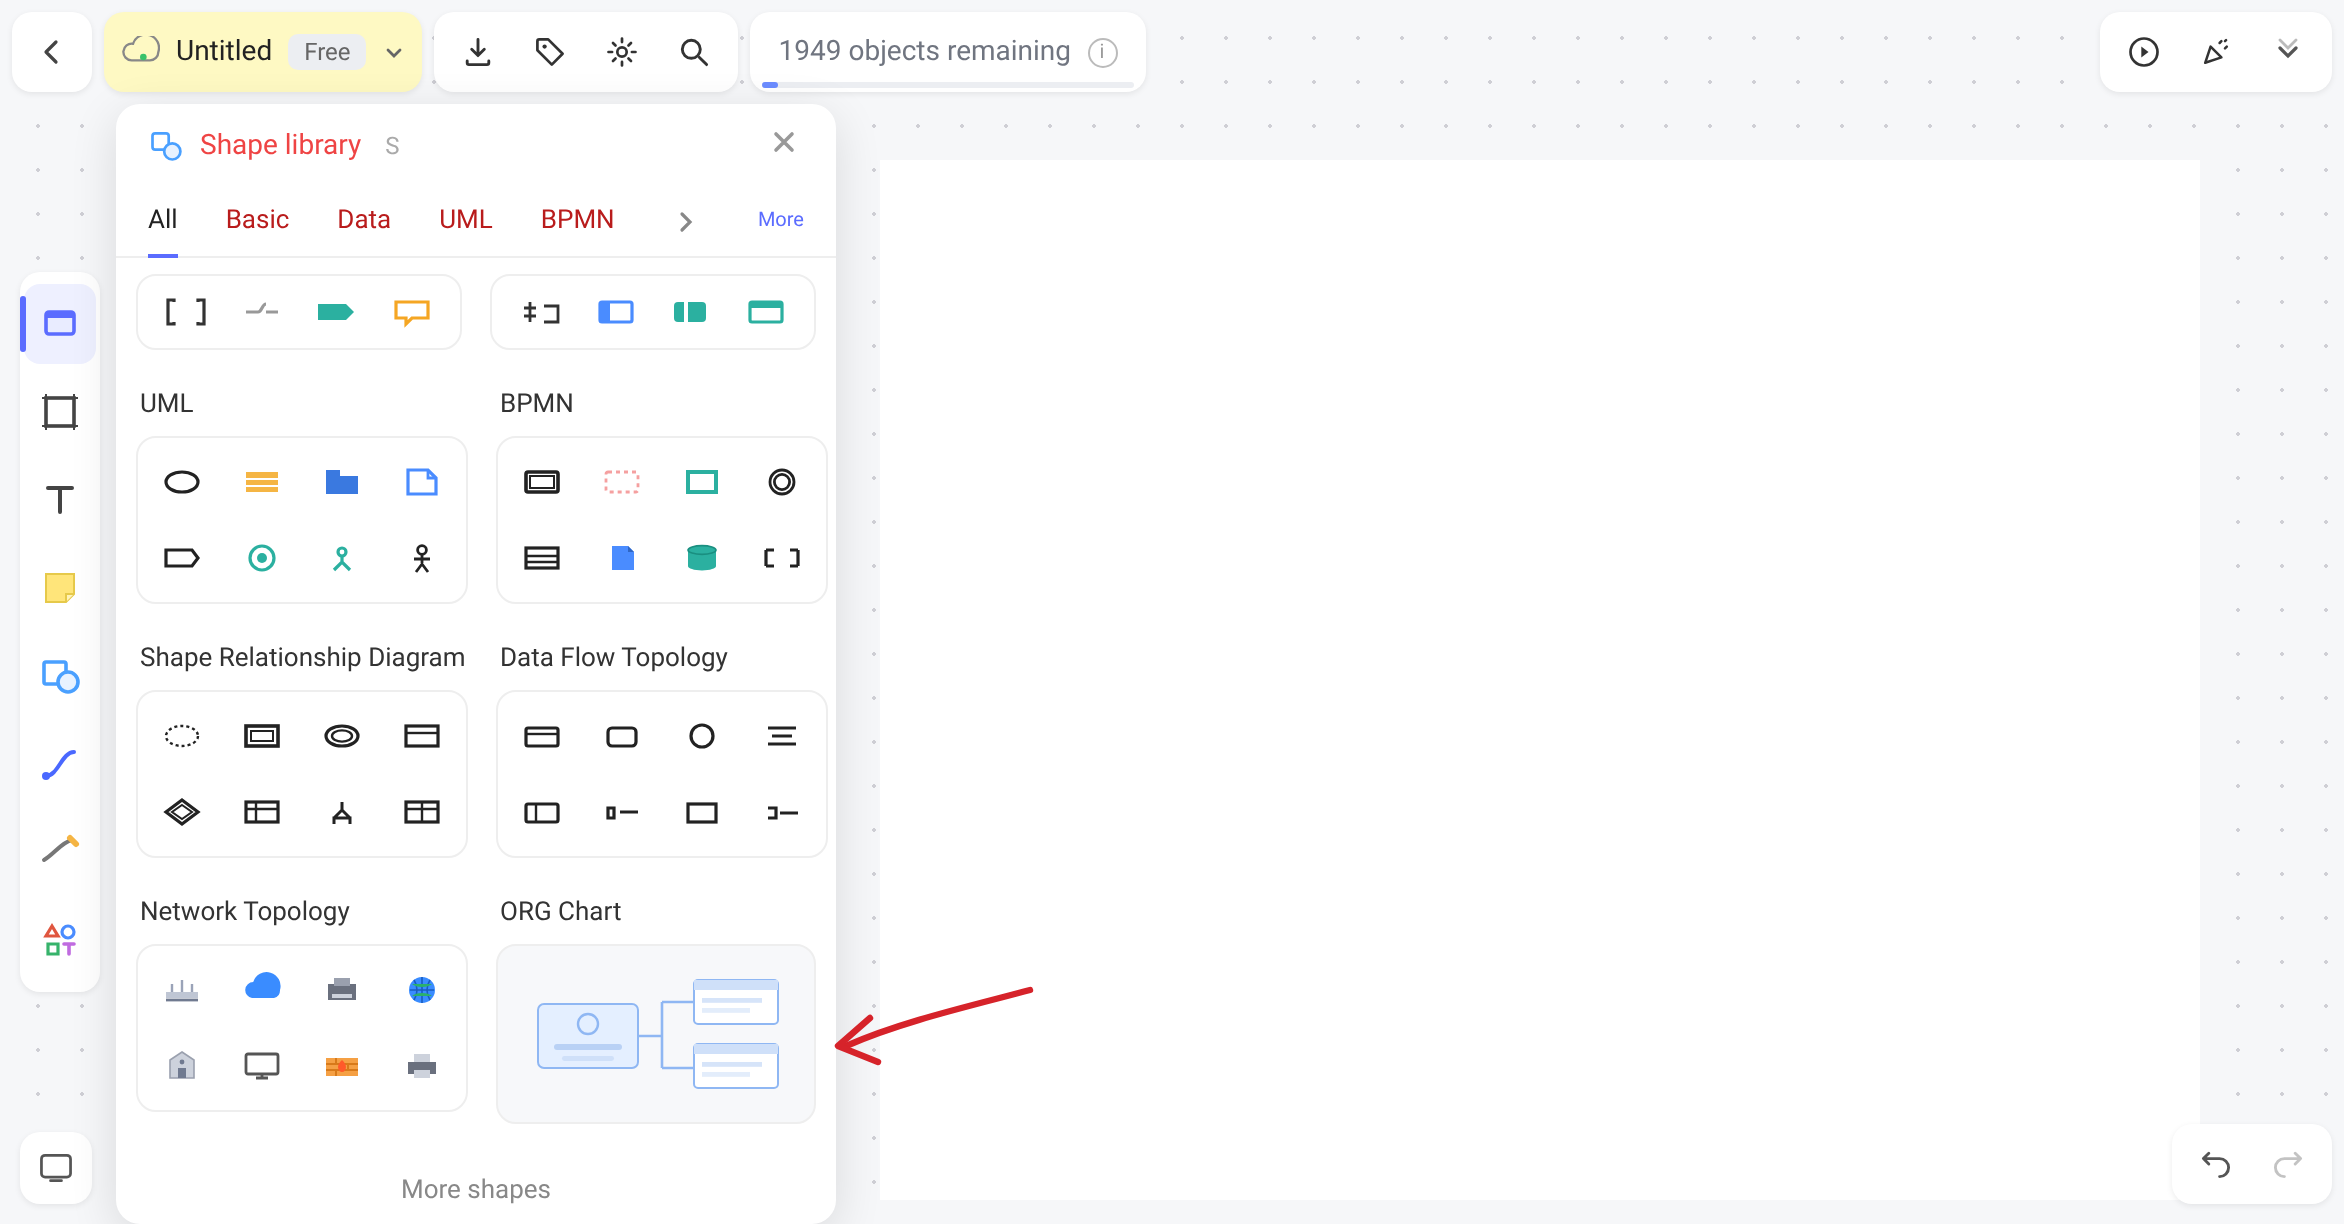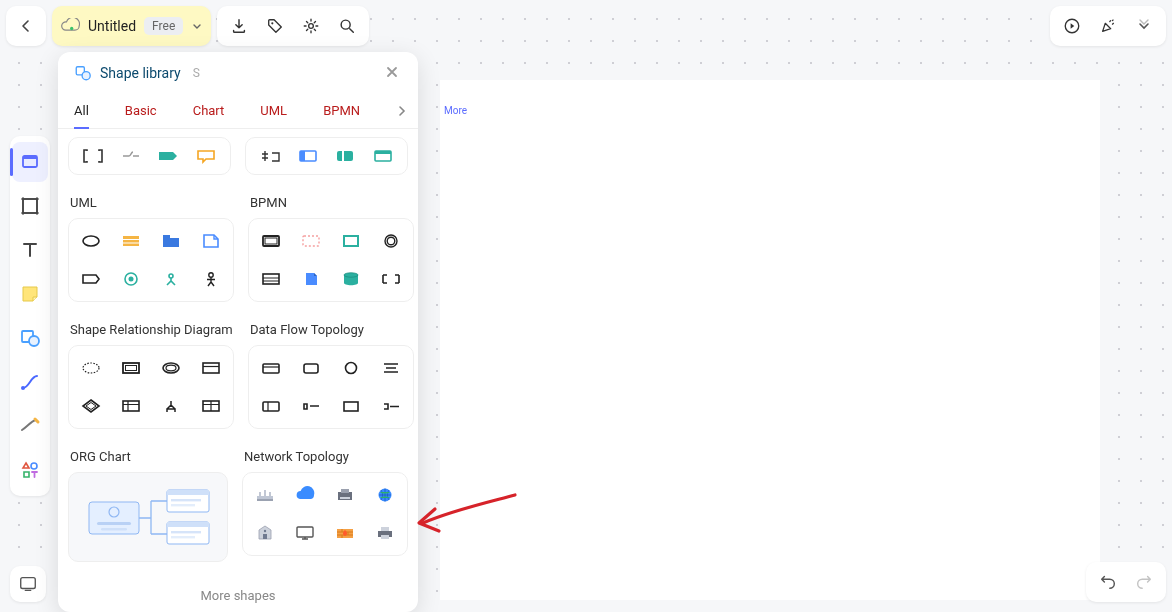--- a/index.html
+++ b/index.html
@@ -46,26 +46,26 @@
   
   .left-tools { position:absolute; top:136px; left:10px; width:40px; background:#fff; border-radius:10px; box-shadow:0 1px 3px rgba(0,0,0,.08); display:flex; flex-direction:column; align-items:center; padding:6px 0; gap:4px; z-index:3; }
   .tool { width:36px; height:40px; border-radius:8px; display:flex; align-items:center; justify-content:center; cursor:pointer; position: relative; }
   .tool.active { background:#eef0ff; }
   .tool.active::after { content:""; position:absolute; left:-2px; top:6px; width:3px; height:28px; background:#5b6cff; border-radius:2px; }
   .tool svg { width:24px; height:24px; }
 
   
   .panel { position:absolute; top:52px; left:58px; width:360px; height:560px; background:#fff; border-radius:12px; box-shadow:0 6px 24px rgba(0,0,0,.12); z-index:4; display:flex; flex-direction:column; }
   .panel-head { display:flex; align-items:center; padding:10px 16px; gap:8px; }
-  .panel-title { font-size:14px; color:#0c4a6e; flex:none; }
+  .panel-title { font-size:14px; color:#ef4444; flex:none; }
   .shortcut { font-size:12px; color:#aaa; margin-left:4px; }
   .panel-head .spacer { flex:1; }
   .close-x { width:20px; cursor:pointer; color:#999; font-size:18px; text-align:center; }
 
-  .tabs { display:flex; gap:36px; padding:0 16px; border-bottom:1px solid #eee; align-items:center; }
+  .tabs { display:flex; gap:24px; padding:0 16px; border-bottom:1px solid #eee; align-items:center; }
   .tab { font-size:13px; color:#b91c1c; padding:10px 0; cursor:pointer; position:relative; }
   .tab.active { color:#222; }
   .tab.active::after { content:""; position:absolute; left:0; right:0; bottom:-1px; height:2px; background:#5b6cff; }
   .tab-more { margin-left:auto; color:#5b6cff; font-size:10px; cursor:pointer; }
   .tab-scroll { width:24px; display:flex; align-items:center; justify-content:center; cursor:pointer; color:#888; }
 
   .panel-body { flex:1; overflow:auto; padding:8px 10px 0; }
 
   .grid-row { display:flex; gap:14px; margin-bottom:14px; }
   .grid-col { flex:1; }
@@ -127,20 +127,27 @@
           <path d="M10 2.5v2M10 15.5v2M17.5 10h-2M4.5 10h-2M15 5l-1.4 1.4M6.4 13.6L5 15M15 15l-1.4-1.4M6.4 6.4L5 5" stroke="#333" stroke-width="1.5" stroke-linecap="round"></path>
         </svg>
     </div>
     <div class="icon-btn">
       <svg width="18" height="18" viewBox="0 0 20 20">
           <circle cx="8.5" cy="8.5" r="5" stroke="#333" stroke-width="1.6" fill="none"></circle>
           <path d="M13 13l4 4" stroke="#333" stroke-width="1.6" stroke-linecap="round"></path>
         </svg>
     </div>
   </div>
+  <div class="status-card">
+    <span class="status-text">1949 objects remaining</span>
+    <span class="status-info">i</span>
+    <div class="status-bar">
+        <div class="status-bar-fill"></div>
+      </div>
+  </div>
 </div>
 
 <div class="right-toolbar">
   <div class="icon-btn">
     <svg width="18" height="18" viewBox="0 0 20 20">
         <circle cx="10" cy="10" r="7.5" stroke="#333" stroke-width="1.5" fill="none"></circle>
         <path d="M8.5 7l4 3-4 3z" fill="#333"></path>
       </svg>
   </div>
   <div class="icon-btn">
@@ -241,21 +248,21 @@
     <div class="close-x">
       <svg width="14" height="14" viewBox="0 0 14 14">
           <path d="M3 3l8 8M11 3l-8 8" stroke="#999" stroke-width="1.8" stroke-linecap="round"></path>
         </svg>
     </div>
   </div>
 
   <div class="tabs">
     <div class="tab active">All</div>
     <div class="tab">Basic</div>
-    <div class="tab">Chart</div>
+    <div class="tab">Data</div>
     <div class="tab">UML</div>
     <div class="tab">BPMN</div>
     <div class="tab-scroll">
       <svg width="12" height="12" viewBox="0 0 12 12">
           <path d="M4 2l4 4-4 4" stroke="#888" stroke-width="1.6" fill="none" stroke-linecap="round"></path>
         </svg>
     </div>
     <div class="tab-more">More</div>
   </div>
 
@@ -529,100 +536,100 @@
                 <svg viewBox="0 0 24 16">
                   <path d="M5 6h4v5H5M11 8.5h9" stroke="#222" stroke-width="1.6" fill="none"></path>
                 </svg>
               </span>
           </div>
         </div>
       </div>
     </div>
 
     <div class="grid-row">
+      <div class="grid-col">
+        <div class="cat-label">Network Topology</div>
+        <div class="shape-box">
+          <div class="shape-grid">
+            <span class="shape-cell">
+                <svg viewBox="0 0 24 18">
+                  <rect x="4" y="10" width="16" height="3" fill="#bfc6d4"></rect>
+                  <path d="M7 10V6M12 10V4M17 10V6" stroke="#9aa3b8" stroke-width="1.2"></path>
+                  <path d="M4 14h16" stroke="#707a90" stroke-width="1.4"></path>
+                </svg>
+              </span>
+            <span class="shape-cell">
+                <svg viewBox="0 0 24 18">
+                  <path d="M7 13a4 4 0 01.6-7.95A5 5 0 0121 9a4 4 0 01-3 4H7z" fill="#3a8cff"></path>
+                </svg>
+              </span>
+            <span class="shape-cell">
+                <svg viewBox="0 0 24 18">
+                  <rect x="5" y="6" width="14" height="8" fill="#6a707e"></rect>
+                  <rect x="8" y="3" width="8" height="4" fill="#9aa0ae"></rect>
+                  <rect x="7" y="11" width="10" height="2" fill="#cdd2dc"></rect>
+                </svg>
+              </span>
+            <span class="shape-cell">
+                <svg viewBox="0 0 24 18">
+                  <circle cx="12" cy="9" r="6.5" fill="#3a8cff"></circle>
+                  <path d="M6 9h12M12 2.5v13M8 4c2 3 2 7 0 10M16 4c-2 3-2 7 0 10" stroke="#1a5cc0" stroke-width=".8" fill="none"></path>
+                  <path d="M7 6c1 1 3 1.5 5 1.5s4-.5 5-1.5M7 12c1-1 3-1.5 5-1.5s4 .5 5 1.5" fill="#2bb06b" stroke="none"></path>
+                </svg>
+              </span>
+            <span class="shape-cell">
+                <svg viewBox="0 0 24 18">
+                  <path d="M12 2l6 4v9H6V6z" fill="#cdd2dc" stroke="#9aa0ae" stroke-width=".8"></path>
+                  <rect x="10" y="10" width="4" height="5" fill="#707a90"></rect>
+                  <circle cx="12" cy="7" r="1.2" fill="#707a90"></circle>
+                </svg>
+              </span>
+            <span class="shape-cell">
+                <svg viewBox="0 0 24 18">
+                  <rect x="4" y="3" width="16" height="10" rx="1" stroke="#555" stroke-width="1.4" fill="none"></rect>
+                  <path d="M9 15h6M12 13v2" stroke="#555" stroke-width="1.4"></path>
+                </svg>
+              </span>
+            <span class="shape-cell">
+                <svg viewBox="0 0 24 18">
+                  <rect x="4" y="5" width="16" height="9" fill="#f5a044"></rect>
+                  <path d="M4 8h16M4 11h16M9 5v3M15 8v3M9 11v3" stroke="#d87a1a" stroke-width="1"></path>
+                  <path d="M12 6c1 1 2 2 2 3.5S13 12 12 12s-2-1-2-2.5S11 7 12 6z" fill="#ff5a2a"></path>
+                </svg>
+              </span>
+            <span class="shape-cell">
+                <svg viewBox="0 0 24 18">
+                  <rect x="5" y="7" width="14" height="6" fill="#6a707e"></rect>
+                  <rect x="8" y="3" width="8" height="4" fill="#cdd2dc"></rect>
+                  <rect x="8" y="11" width="8" height="4" fill="#cdd2dc"></rect>
+                </svg>
+              </span>
+          </div>
+        </div>
+      </div>
       <div class="grid-col">
         <div class="cat-label">ORG Chart</div>
         <div class="org-card">
           <svg width="130" height="70" viewBox="0 0 130 70">
             <rect x="6" y="20" width="50" height="32" rx="3" fill="#e4efff" stroke="#8fb7f3" stroke-width="1"></rect>
             <circle cx="31" cy="30" r="5" fill="none" stroke="#8fb7f3" stroke-width="1.2"></circle>
             <rect x="14" y="40" width="34" height="3" rx="1.5" fill="#b9d1f5"></rect>
             <rect x="18" y="46" width="26" height="2.5" rx="1.2" fill="#cfe0f9"></rect>
             <rect x="84" y="8" width="42" height="22" rx="2" fill="#fff" stroke="#8fb7f3" stroke-width="1"></rect>
             <rect x="84" y="8" width="42" height="5" fill="#cfe0f9"></rect>
             <rect x="88" y="17" width="30" height="2.4" fill="#d6e4f9"></rect>
               <rect x="88" y="22" width="24" height="2.4" fill="#e3edfb"></rect>
             <rect x="84" y="40" width="42" height="22" rx="2" fill="#fff" stroke="#8fb7f3" stroke-width="1"></rect>
             <rect x="84" y="40" width="42" height="5" fill="#cfe0f9"></rect>
             <rect x="88" y="49" width="30" height="2.4" fill="#d6e4f9"></rect>
               <rect x="88" y="54" width="24" height="2.4" fill="#e3edfb"></rect>
             <path d="M56 36h12M68 19v33M68 19h16M68 52h16" stroke="#8fb7f3" stroke-width="1.3" fill="none"></path>
           </svg>
         </div>
       </div>
-      <div class="grid-col">
-        <div class="cat-label">Network Topology</div>
-        <div class="shape-box">
-          <div class="shape-grid">
-            <span class="shape-cell">
-                <svg viewBox="0 0 24 18">
-                  <rect x="4" y="10" width="16" height="3" fill="#bfc6d4"></rect>
-                  <path d="M7 10V6M12 10V4M17 10V6" stroke="#9aa3b8" stroke-width="1.2"></path>
-                  <path d="M4 14h16" stroke="#707a90" stroke-width="1.4"></path>
-                </svg>
-              </span>
-            <span class="shape-cell">
-                <svg viewBox="0 0 24 18">
-                  <path d="M7 13a4 4 0 01.6-7.95A5 5 0 0121 9a4 4 0 01-3 4H7z" fill="#3a8cff"></path>
-                </svg>
-              </span>
-            <span class="shape-cell">
-                <svg viewBox="0 0 24 18">
-                  <rect x="5" y="6" width="14" height="8" fill="#6a707e"></rect>
-                  <rect x="8" y="3" width="8" height="4" fill="#9aa0ae"></rect>
-                  <rect x="7" y="11" width="10" height="2" fill="#cdd2dc"></rect>
-                </svg>
-              </span>
-            <span class="shape-cell">
-                <svg viewBox="0 0 24 18">
-                  <circle cx="12" cy="9" r="6.5" fill="#3a8cff"></circle>
-                  <path d="M6 9h12M12 2.5v13M8 4c2 3 2 7 0 10M16 4c-2 3-2 7 0 10" stroke="#1a5cc0" stroke-width=".8" fill="none"></path>
-                  <path d="M7 6c1 1 3 1.5 5 1.5s4-.5 5-1.5M7 12c1-1 3-1.5 5-1.5s4 .5 5 1.5" fill="#2bb06b" stroke="none"></path>
-                </svg>
-              </span>
-            <span class="shape-cell">
-                <svg viewBox="0 0 24 18">
-                  <path d="M12 2l6 4v9H6V6z" fill="#cdd2dc" stroke="#9aa0ae" stroke-width=".8"></path>
-                  <rect x="10" y="10" width="4" height="5" fill="#707a90"></rect>
-                  <circle cx="12" cy="7" r="1.2" fill="#707a90"></circle>
-                </svg>
-              </span>
-            <span class="shape-cell">
-                <svg viewBox="0 0 24 18">
-                  <rect x="4" y="3" width="16" height="10" rx="1" stroke="#555" stroke-width="1.4" fill="none"></rect>
-                  <path d="M9 15h6M12 13v2" stroke="#555" stroke-width="1.4"></path>
-                </svg>
-              </span>
-            <span class="shape-cell">
-                <svg viewBox="0 0 24 18">
-                  <rect x="4" y="5" width="16" height="9" fill="#f5a044"></rect>
-                  <path d="M4 8h16M4 11h16M9 5v3M15 8v3M9 11v3" stroke="#d87a1a" stroke-width="1"></path>
-                  <path d="M12 6c1 1 2 2 2 3.5S13 12 12 12s-2-1-2-2.5S11 7 12 6z" fill="#ff5a2a"></path>
-                </svg>
-              </span>
-            <span class="shape-cell">
-                <svg viewBox="0 0 24 18">
-                  <rect x="5" y="7" width="14" height="6" fill="#6a707e"></rect>
-                  <rect x="8" y="3" width="8" height="4" fill="#cdd2dc"></rect>
-                  <rect x="8" y="11" width="8" height="4" fill="#cdd2dc"></rect>
-                </svg>
-              </span>
-          </div>
-        </div>
-      </div>
     </div>
 
     <div class="more-shapes">More shapes</div>
   </div>
 </div>
 
 <svg class="arrow-anno" width="120" height="60" viewBox="0 0 120 60">
   <path d="M110 10 C 80 18, 45 26, 18 38" stroke="#d6232a" stroke-width="3.2" fill="none" stroke-linecap="round"></path>
   <path d="M30 24 L14 38 L34 46" stroke="#d6232a" stroke-width="3.2" fill="none" stroke-linecap="round" stroke-linejoin="round"></path>
 </svg>

